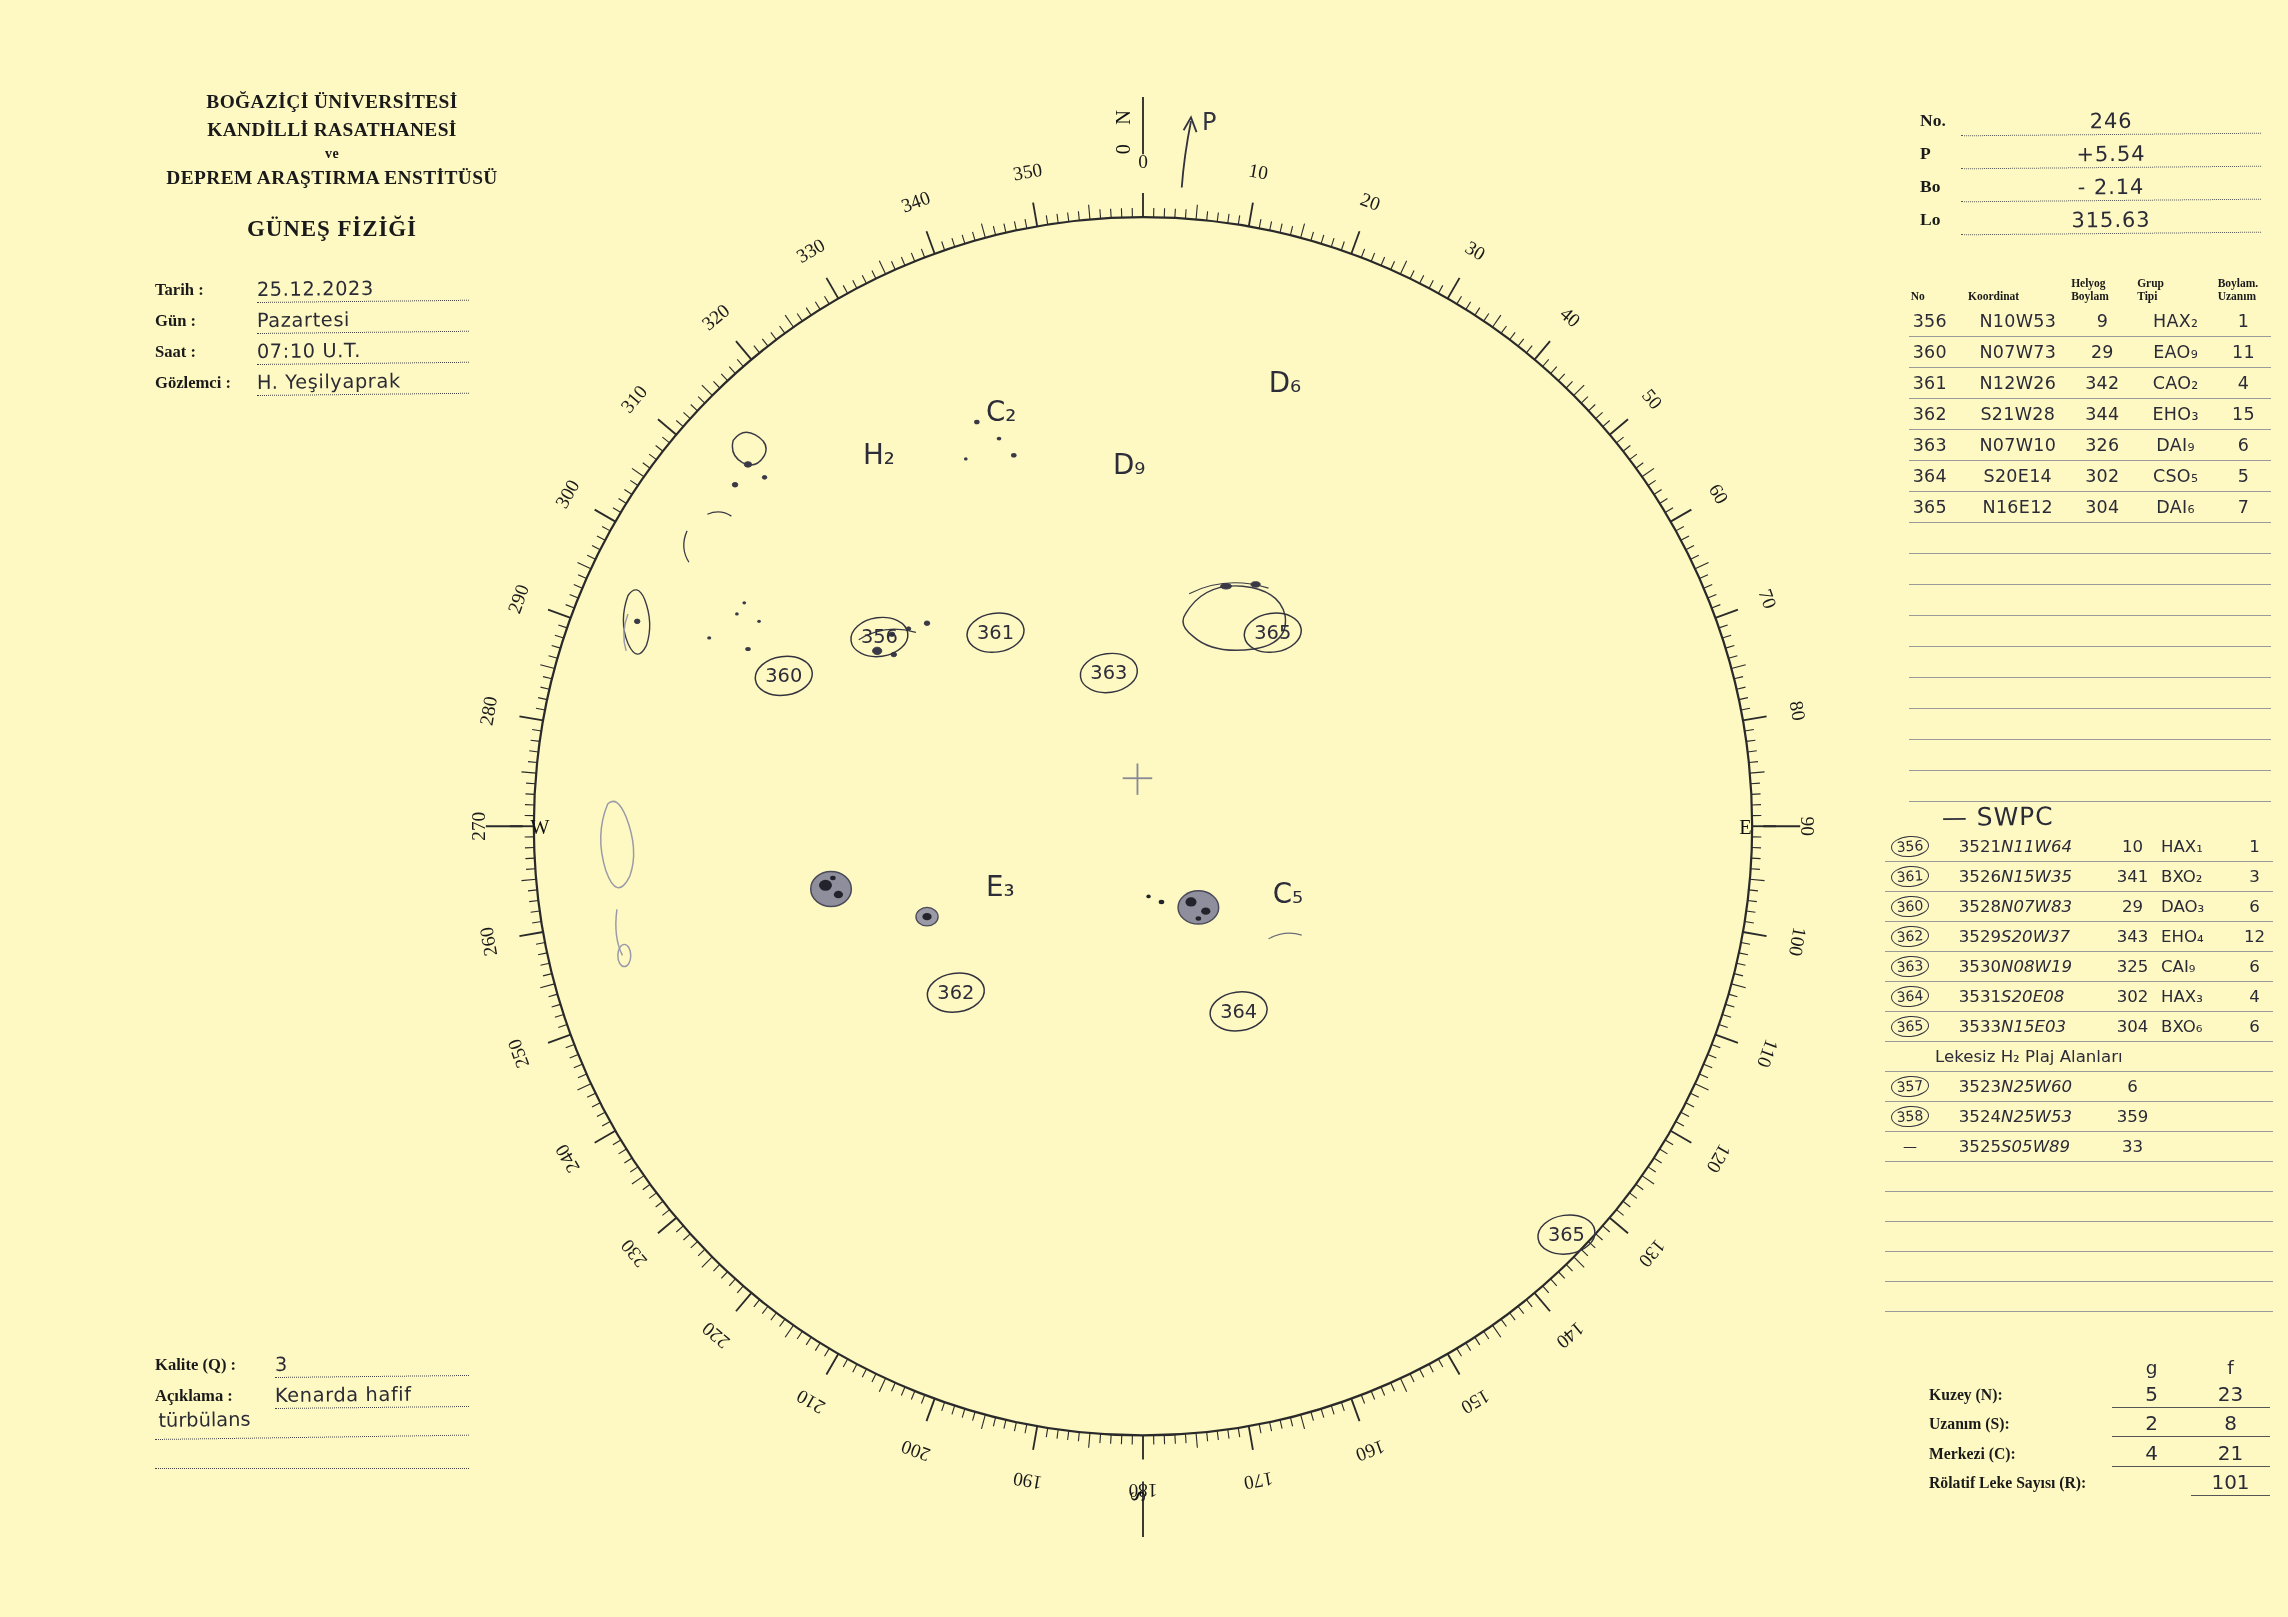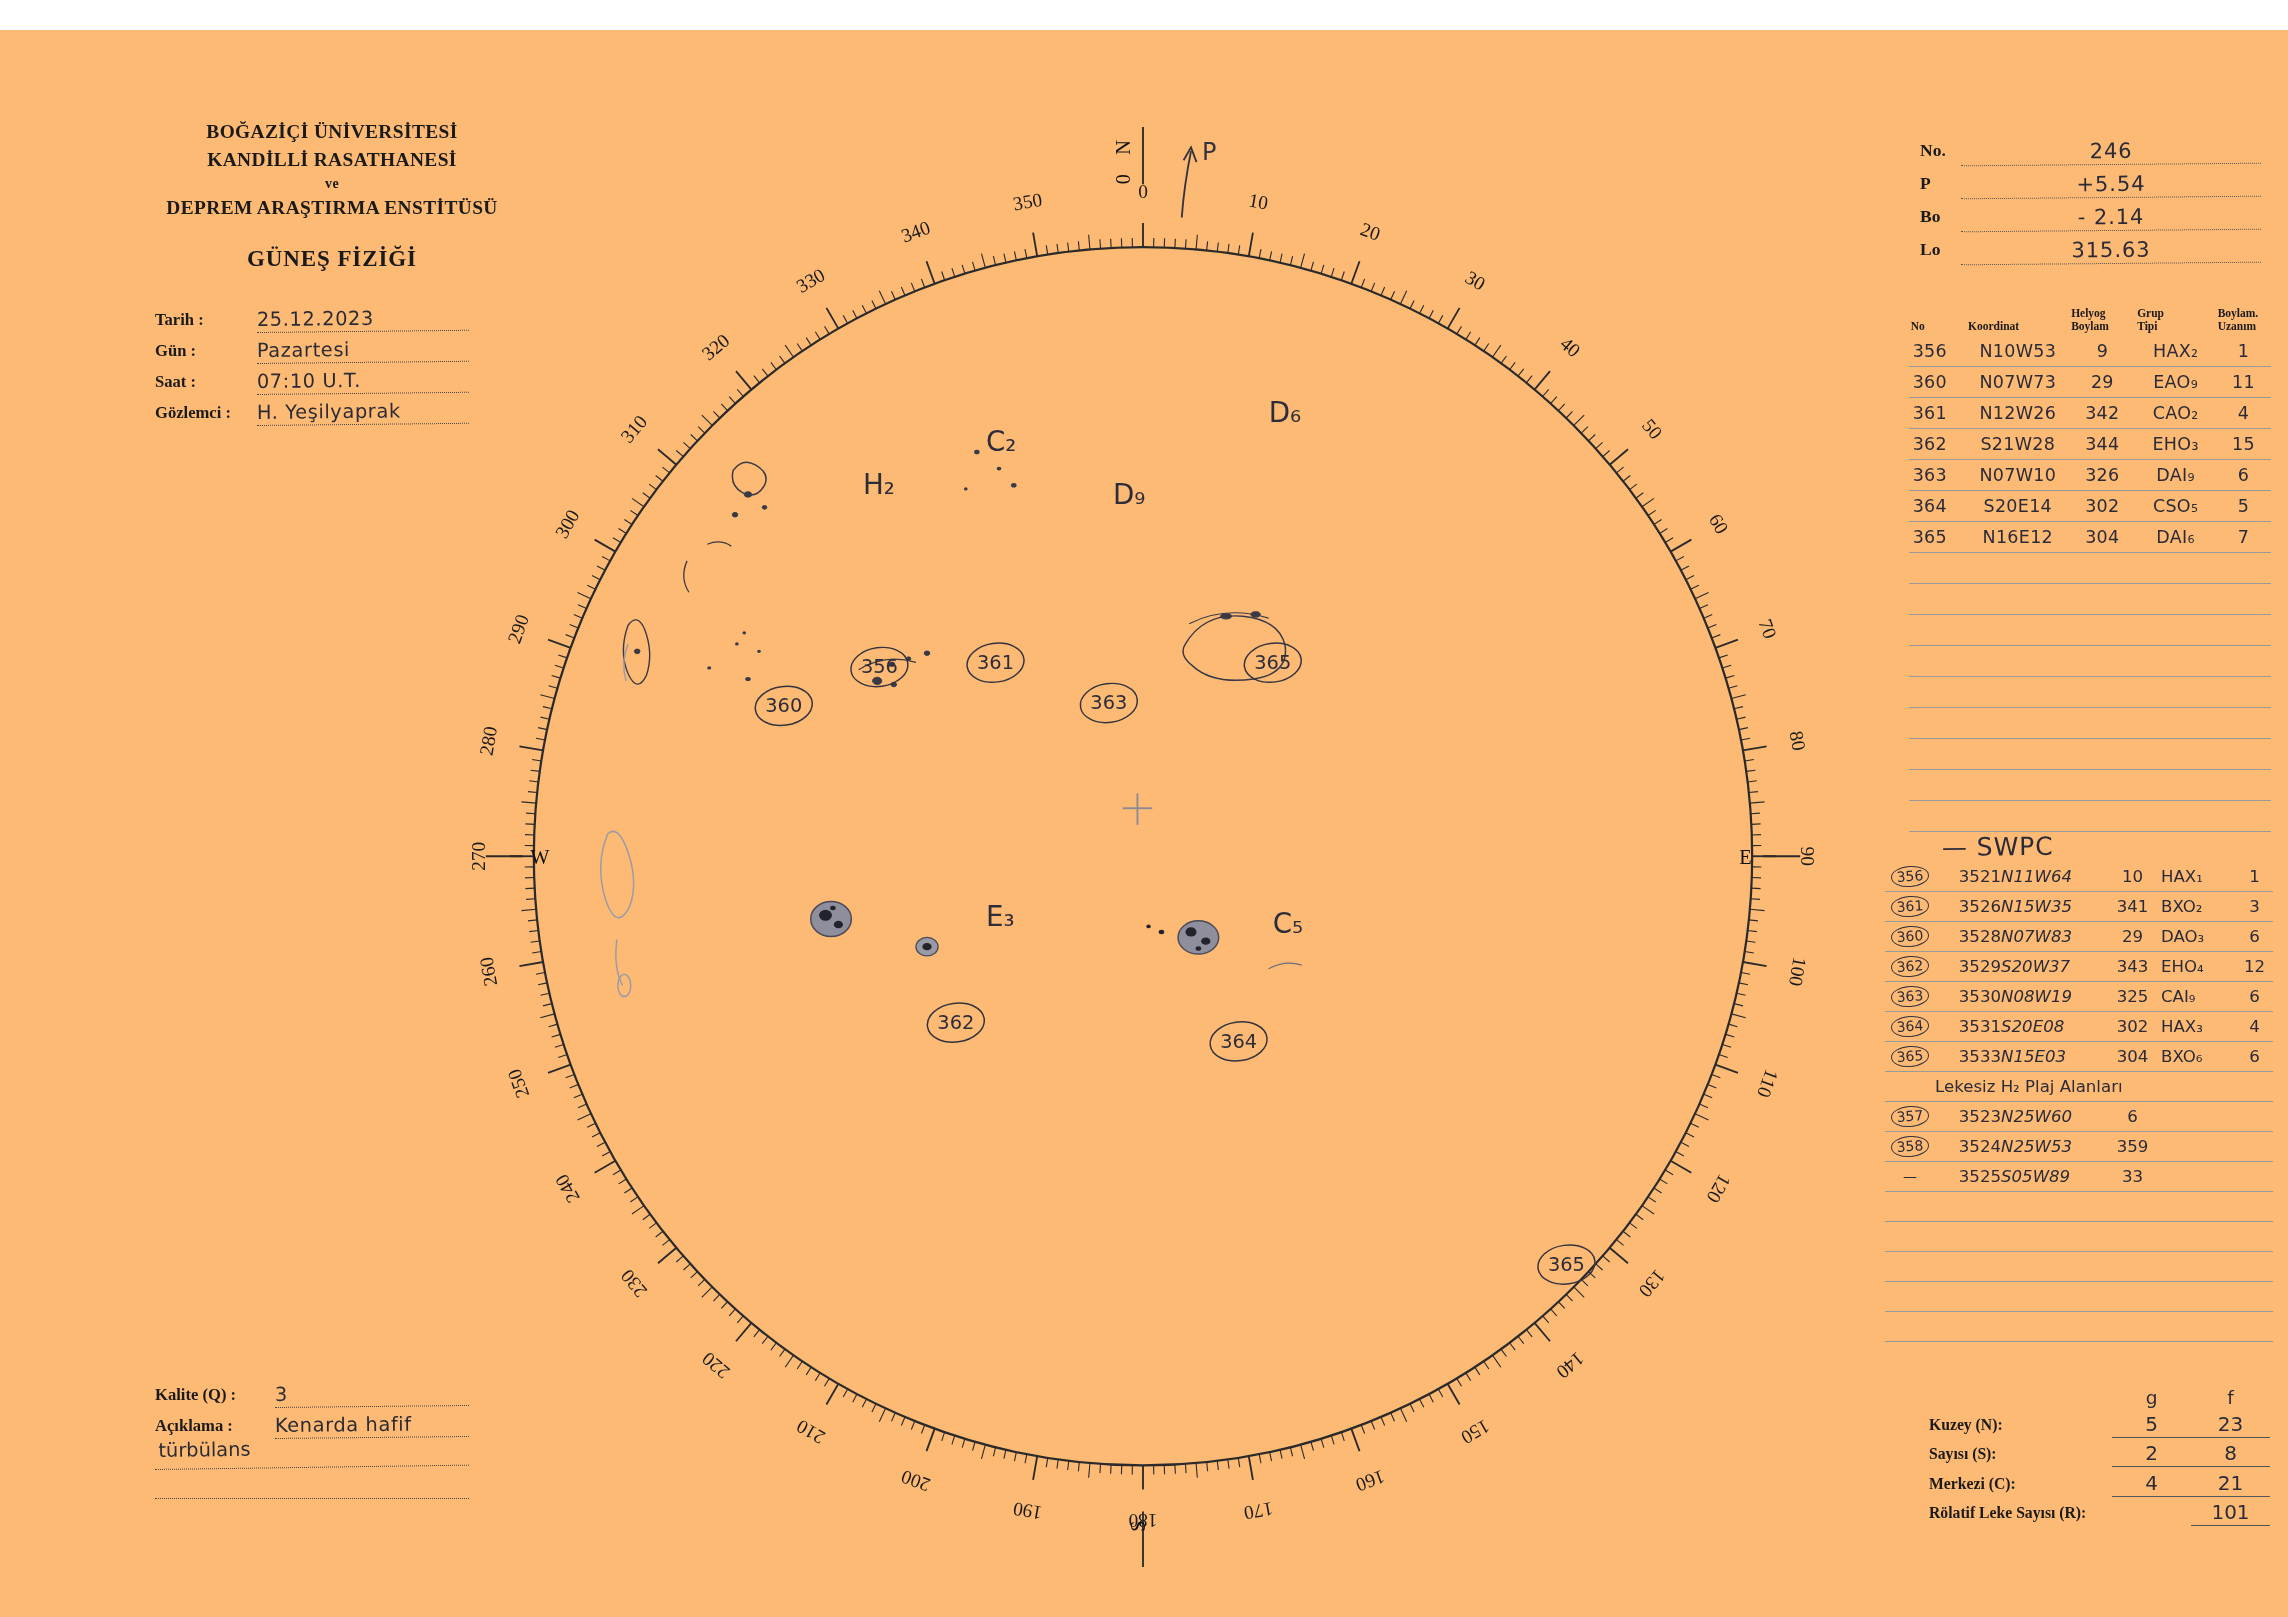--- a/index.html
+++ b/index.html
@@ -11,22 +11,21 @@
     width: 2289px;
     height: 1618px;
     position: relative;
     font-family: "Liberation Serif", serif;
     color: #1a1a1a;
     overflow: hidden;
   }
   .sheet {
     position: absolute;
     inset: 0;
-    background: #fdba74;
-    margin-top: 30px;
+    background: #fef9c3;
   }
 
   
   .org-block {
     position: absolute;
     left: 138px;
     top: 88px;
     width: 388px;
     text-align: center;
   }
@@ -1108,21 +1107,21 @@
       <span>g</span>
       <span>f</span>
     </div>
     <div id="counts-rows">
         <div class="c-row">
           <div class="c-label">Kuzey (N):</div>
           <div class="c-box">5</div>
           <div class="c-box">23</div>
         </div>
         <div class="c-row">
-          <div class="c-label">Sayısı (S):</div>
+          <div class="c-label">Uzanım (S):</div>
           <div class="c-box">2</div>
           <div class="c-box">8</div>
         </div>
         <div class="c-row">
           <div class="c-label">Merkezi (C):</div>
           <div class="c-box">4</div>
           <div class="c-box">21</div>
         </div>
       </div>
     <div class="c-row">

